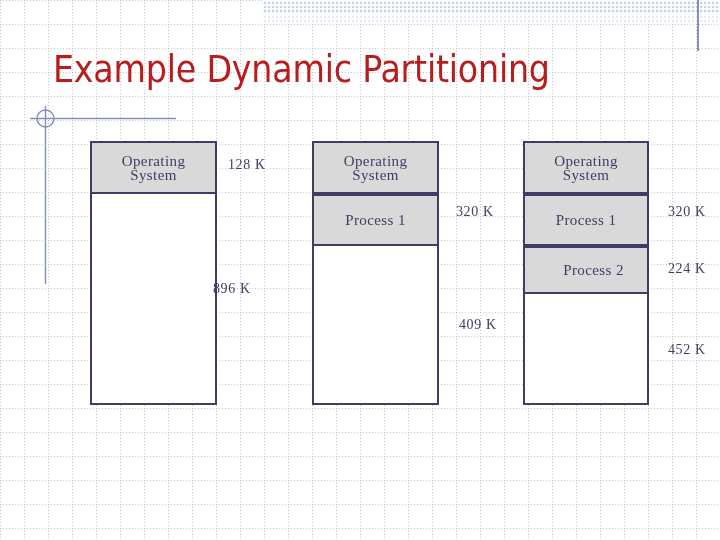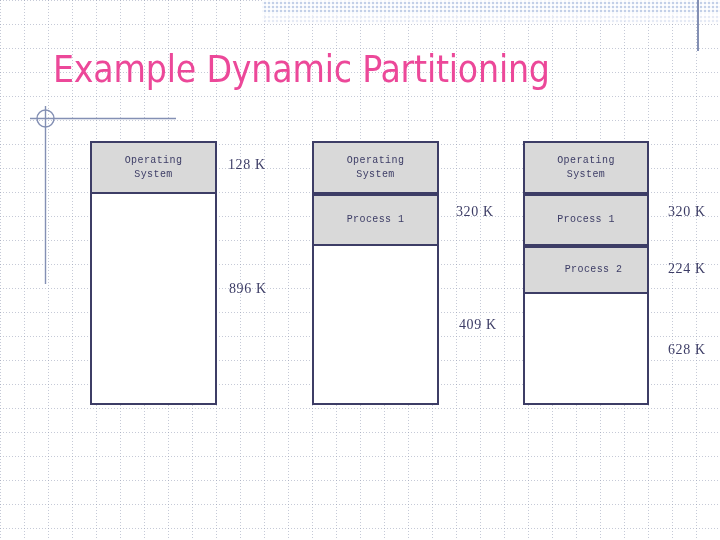--- a/index.html
+++ b/index.html
@@ -101,21 +101,21 @@
     height: 51px;
     background: #8490b4;
   }
 
   
   .title {
     position: absolute;
     left: 53px;
     top: 48px;
     width: 640px;
-    color: #ec4899;
+    color: #b91c1c;
     font-family: "DejaVu Sans Condensed", "Liberation Sans Narrow", "Liberation Sans", sans-serif;
     font-size: 37px;
     font-weight: 400;
     letter-spacing: -0.2px;
     line-height: 44px;
     white-space: nowrap;
   }
 
   
   .deco {
@@ -136,22 +136,22 @@
     box-sizing: border-box;
     border: 2px solid #3d3d66;
     background: #ffffff;
   }
   .seg {
     position: absolute;
     box-sizing: border-box;
     border: 2px solid #3d3d66;
     background: #d9d9d9;
     color: #3d3d66;
-    font-family: Liberation Mono, monospace;
-    font-size: 10px;
+    font-family: Liberation Serif, serif;
+    font-size: 15px;
     line-height: 14px;
     text-align: center;
     display: flex;
     align-items: center;
     justify-content: center;
     letter-spacing: 0.4px;
   }
   .seg span { display: block; }
 
   .size-label {
@@ -187,21 +187,21 @@
 
   <div class="col">
     <div class="mem-box" style="left:90px; top:141px; width:127px; height:264px;"></div>
     <div class="seg" style="left:90px; top:141px; width:127px; height:53px;">
       <span>
         <span>Operating</span>
         <span>System</span>
       </span>
     </div>
     <div class="size-label" style="left:228px; top:158px;">128 K</div>
-    <div class="size-label" style="left:229px; top:282px;">896 K</div>
+    <div class="size-label" style="left:213px; top:282px;">896 K</div>
   </div>
 
   <div class="col">
     <div class="mem-box" style="left:312px; top:141px; width:127px; height:264px;"></div>
     <div class="seg" style="left:312px; top:141px; width:127px; height:53px;">
       <span>
         <span>Operating</span>
         <span>System</span>
       </span>
     </div>
@@ -221,16 +221,16 @@
       </span>
     </div>
     <div class="seg" style="left:523px; top:194px; width:126px; height:52px;">
       <span>Process 1</span>
     </div>
     <div class="seg" style="left:523px; top:246px; width:126px; height:48px;padding-left:15px;">
       <span>Process 2</span>
     </div>
     <div class="size-label" style="left:668px; top:205px;">320 K</div>
     <div class="size-label" style="left:668px; top:262px;">224 K</div>
-    <div class="size-label" style="left:668px; top:343px;">628 K</div>
+    <div class="size-label" style="left:668px; top:343px;">452 K</div>
   </div>
 
 </div>
 
 </body></html>

